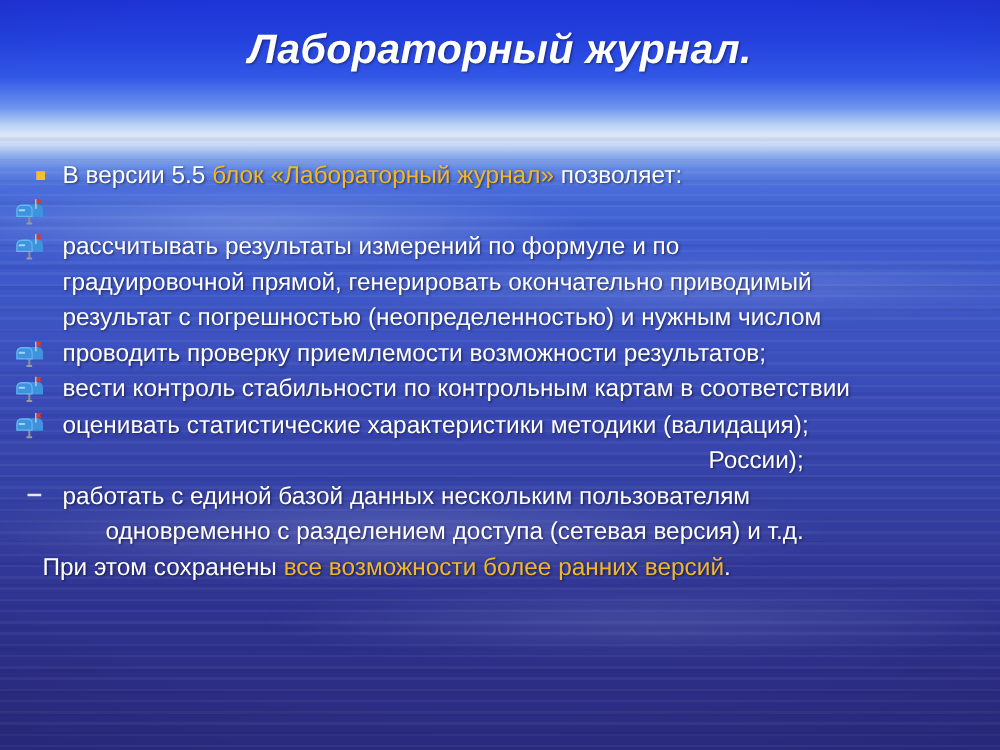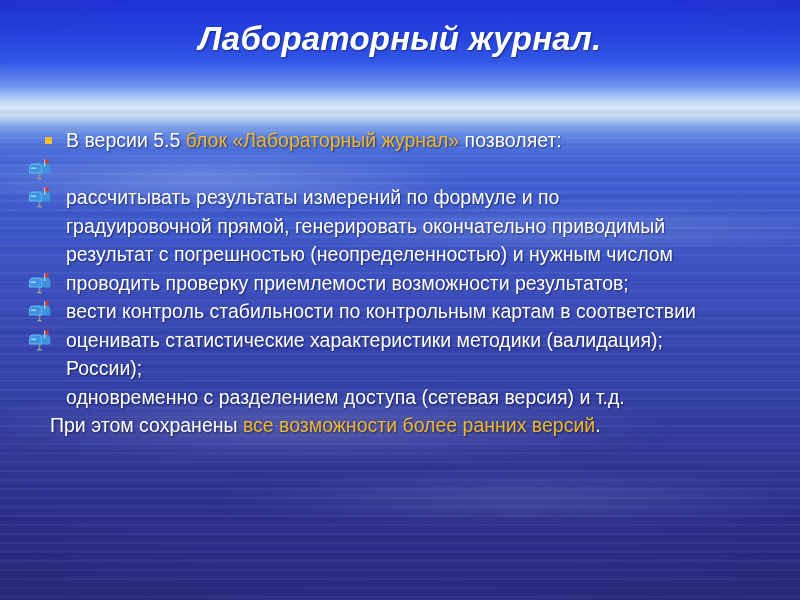--- a/index.html
+++ b/index.html
@@ -102,36 +102,36 @@
     font-weight: bold;
     color: #ffffff;
     letter-spacing: 0.2px;
     text-shadow: 1px 1px 2px rgba(0,0,20,0.45);
     white-space: nowrap;
   }
 
   
   .body {
     position: absolute;
-    left: 16px;
+    left: 0;
     top: 126px;
     width: 655px;
   }
   .line {
     position: relative;
     min-height: 28.5px;
     line-height: 28.5px;
     font-size: 19.5px;
     color: #ffffff;
     text-shadow: 1px 1px 2px rgba(0,0,30,0.55);
     padding-left: 50px;
     padding-right: 12px;
     white-space: nowrap;
   }
-  .line.wrapline { padding-left: 50px; }
+  .line.wrapline { padding-left: 50px; text-align: right; }
   .line.indent-center { padding-left: 34px; }
 
   .gold { color: #f0b828; }
   .white { color: #ffffff; }
 
   
   .bullet {
     position: absolute;
     left: 0;
     top: 0;
@@ -279,20 +279,25 @@
             <path d="M17.3 1.6 H21.3 L19.9 3.4 L21.3 5.2 H17.3 Z" fill="#d83a2a"></path>
           </svg>
         </span>
       </span><span>оценивать статистические характеристики методики (валидация);</span>
     </div>
 
     <div class="line wrapline">
       <span>России);</span>
     </div>
 
+    <div class="line">
+      <span class="bullet">
+        <span class="dash-bullet"></span>
+      </span><span> работать с единой базой данных нескольким пользователям</span>
+    </div>
     <div class="line wrapline">
       <span>одновременно с разделением доступа (сетевая версия) и т.д.</span>
     </div>
 
     <div class="line indent-center">
       <span class="white">  При этом сохранены </span><span class="gold">все возможности более ранних версий</span><span class="white">.</span>
     </div>
 
   </div>
 </div>

